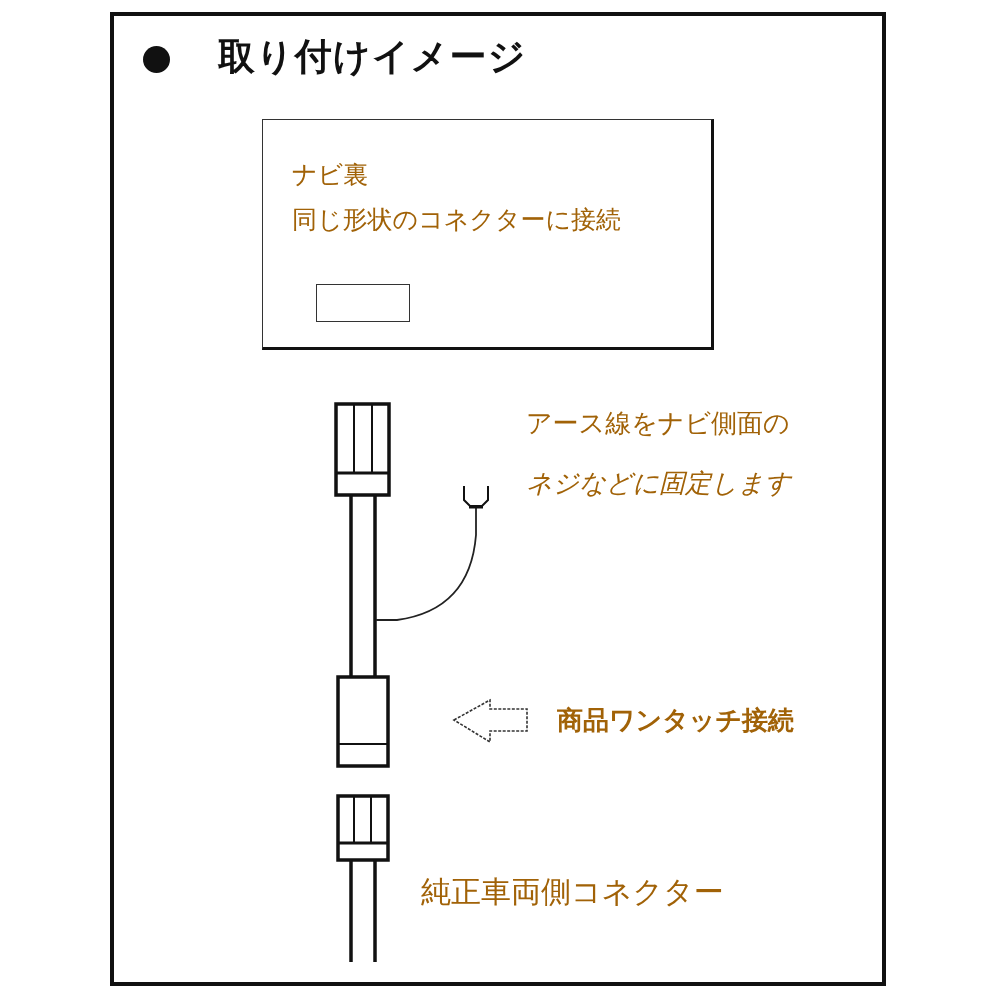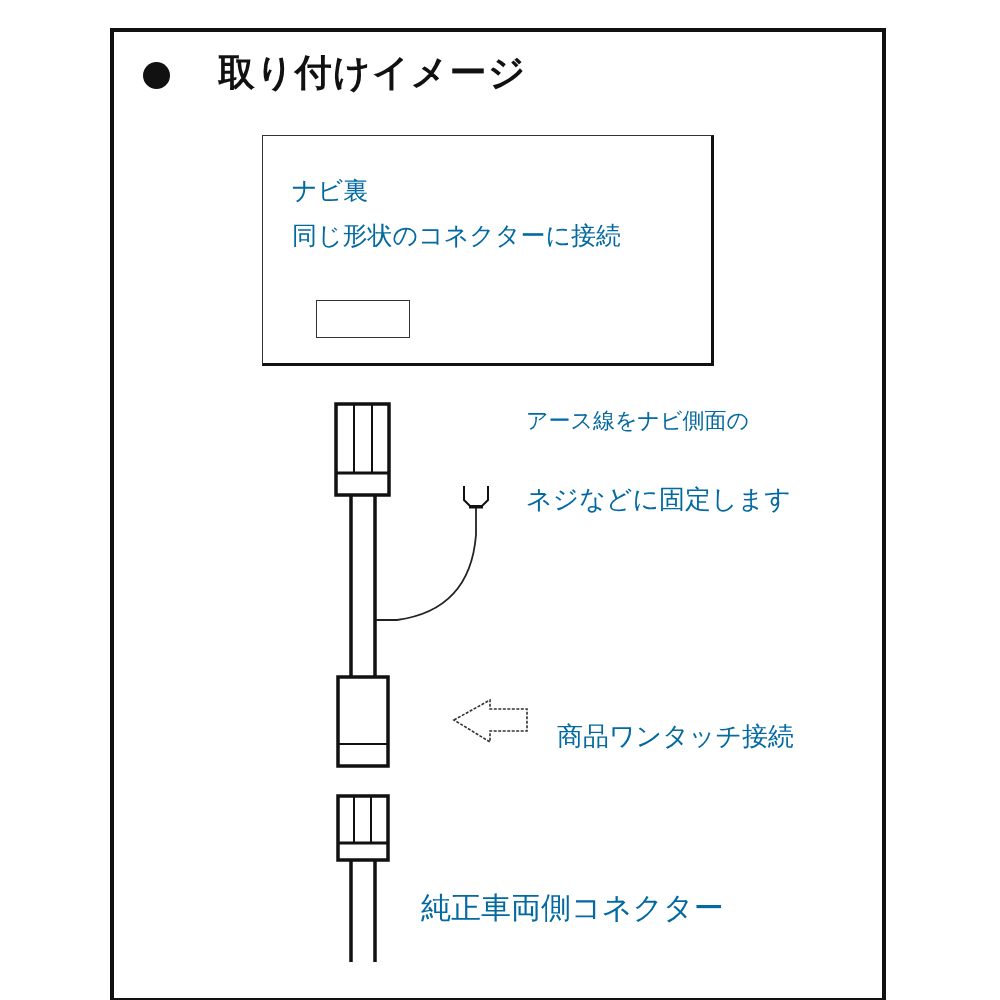--- a/index.html
+++ b/index.html
@@ -1,29 +1,29 @@
 <!DOCTYPE html>
 <html><head>
 <meta charset="utf-8">
 <style>
   html, body { margin:0; padding:0; background:#ffffff; }
   body { width:1000px; height:1000px; position:relative; overflow:hidden;
          font-family: "DejaVu Sans", "Liberation Sans", sans-serif; color:#222; }
-  .abs { position:absolute;margin-top:16px; }
+  .abs { position:absolute; }
   #outer { left:110px; top:12px; width:772px; height:974px; border:4px solid #111; box-sizing:border-box; width:776px; }
   #title-bullet { left:143px; top:46px; width:27px; height:27px; border-radius:50%; background:#111; }
   #title { left:218px; top:32px; font-size:37px; font-weight:bold; color:#111; letter-spacing:1px; white-space:nowrap; }
   #navi-box { left:262px; top:119px; width:452px; height:231px; border:1px solid #333; border-right:3px solid #111; border-bottom:3px solid #111; box-sizing:border-box; }
-  .label { font-size:25px; color:#0369a1; white-space:nowrap; }
+  .label { font-size:25px; color:#a16207; white-space:nowrap; }
   #navi-back { left:292px; top:158px; }
   #navi-desc { left:292px; top:203px; }
   #navi-socket { left:316px; top:284px; width:94px; height:38px; border:1.5px solid #333; box-sizing:border-box; }
-  #ground-label-1 { left:526px; top:390px; font-size:22px; }
-  #ground-label-2 { left:526px; top:466px; font-size:26px; }
-  #onetouch-label { left:557px; top:703px; font-size:26px; }
+  #ground-label-1 { left:526px; top:406px; font-size:26px; }
+  #ground-label-2 { left:526px; top:466px; font-size:26px;font-style:italic; }
+  #onetouch-label { left:557px; top:703px; font-size:26px;font-weight:bold; }
   #oem-label { left:421px; top:872px; font-size:30px; }
   svg#diagram { position:absolute; left:0; top:0; }
 </style>
 </head>
 <body>
 
 <div id="outer" class="abs"></div>
 
 <div id="title-bullet" class="abs"></div>
 <div id="title" class="abs">取り付けイメージ</div>

